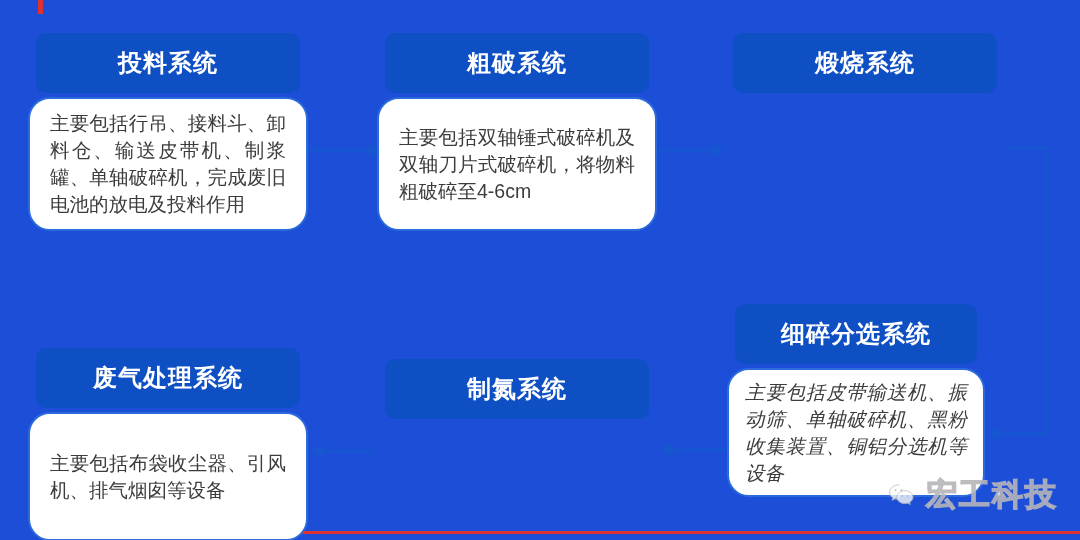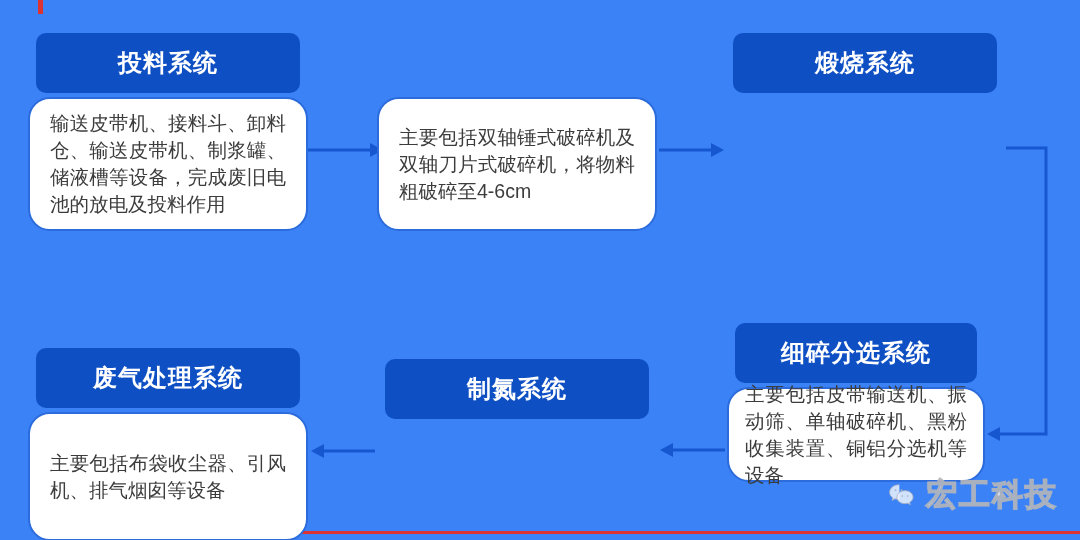--- a/index.html
+++ b/index.html
@@ -1,39 +1,39 @@
 <!DOCTYPE html>
 <html><head>
 <meta charset="utf-8">
 <style>
   html,body{margin:0;padding:0;}
   body{font-family:"Liberation Sans","DejaVu Sans",sans-serif;background:#ffffff;}
-  .canvas{position:relative;width:1080px;height:540px;background:#3b82f6;overflow:hidden;}
+  .canvas{position:relative;width:1080px;height:540px;background:#1d4ed8;overflow:hidden;}
 
   .flowbox{position:absolute;}
   .flowbox .hdr{
     position:absolute;top:0;left:8px;right:8px;height:60px;
     background:#0E4FC4;border-radius:10px;
     display:flex;align-items:center;justify-content:center;
     color:#ffffff;font-size:24px;font-weight:700;letter-spacing:1px;
   }
   .flowbox .bdy{
     position:absolute;top:64px;left:0;right:0;bottom:0;
     background:#ffffff;border:2px solid #2B6BDB;border-radius:22px;
     display:flex;align-items:center;
     padding:4px 20px;box-sizing:border-box;
     color:#3C3C3C;font-size:19.5px;line-height:27px;text-align:justify;
   }
-  .flowbox.narrow .bdy{padding:12px 16px;}
+  .flowbox.narrow .bdy{padding:12px 16px;font-style:italic;}
 
   
   .b0{left:28px;top:33px;width:280px;height:198px;}
   .b1{left:377px;top:33px;width:280px;height:198px;}
   .b2{left:725px;top:33px;width:280px;height:198px;}
-  .b3{left:727px;top:323px;width:258px;height:159px;}
+  .b3{left:727px;top:304px;width:258px;height:193px;}
   .b4{left:377px;top:323px;width:280px;height:193px;margin-top:36px;}
   .b5{left:28px;top:323px;width:280px;height:193px;margin-top:25px;}
 
   .arrows{position:absolute;left:0;top:0;width:1080px;height:540px;pointer-events:none;}
 
   .red-tick{position:absolute;left:38px;top:0;width:5px;height:14px;background:#DC3232;}
   .red-rule{position:absolute;left:57px;top:531px;width:1023px;height:3px;background:#DC3232;}
 
   .watermark{
     position:absolute;left:888px;top:472px;width:170px;height:46px;
@@ -68,24 +68,25 @@
       <polygon points="711,143 724,150 711,157"></polygon>
       <polygon points="1000,427 987,434 1000,441"></polygon>
       <polygon points="673,443 660,450 673,457"></polygon>
       <polygon points="324,444 311,451 324,458"></polygon>
     </g>
   </svg>
 
   <div class="flowbox b0">
     <div class="hdr">投料系统</div>
     <div class="bdy">
-        <span>输送皮带机、接料斗、卸料仓、输送皮带机、制浆罐、储液槽等设备，完成废旧电池的放电及投料作用</span>
+        <span>主要包括行吊、接料斗、卸料仓、输送皮带机、制浆罐、单轴破碎机，完成废旧电池的放电及投料作用</span>
       </div>
   </div>
   <div class="flowbox b1">
+    <div class="hdr">粗破系统</div>
     <div class="bdy">
         <span>主要包括双轴锤式破碎机及双轴刀片式破碎机，将物料粗破碎至4-6cm</span>
       </div>
   </div>
   <div class="flowbox b2">
     <div class="hdr">煅烧系统</div>
   </div>
 
   <div class="flowbox narrow b3">
     <div class="hdr">细碎分选系统</div>

